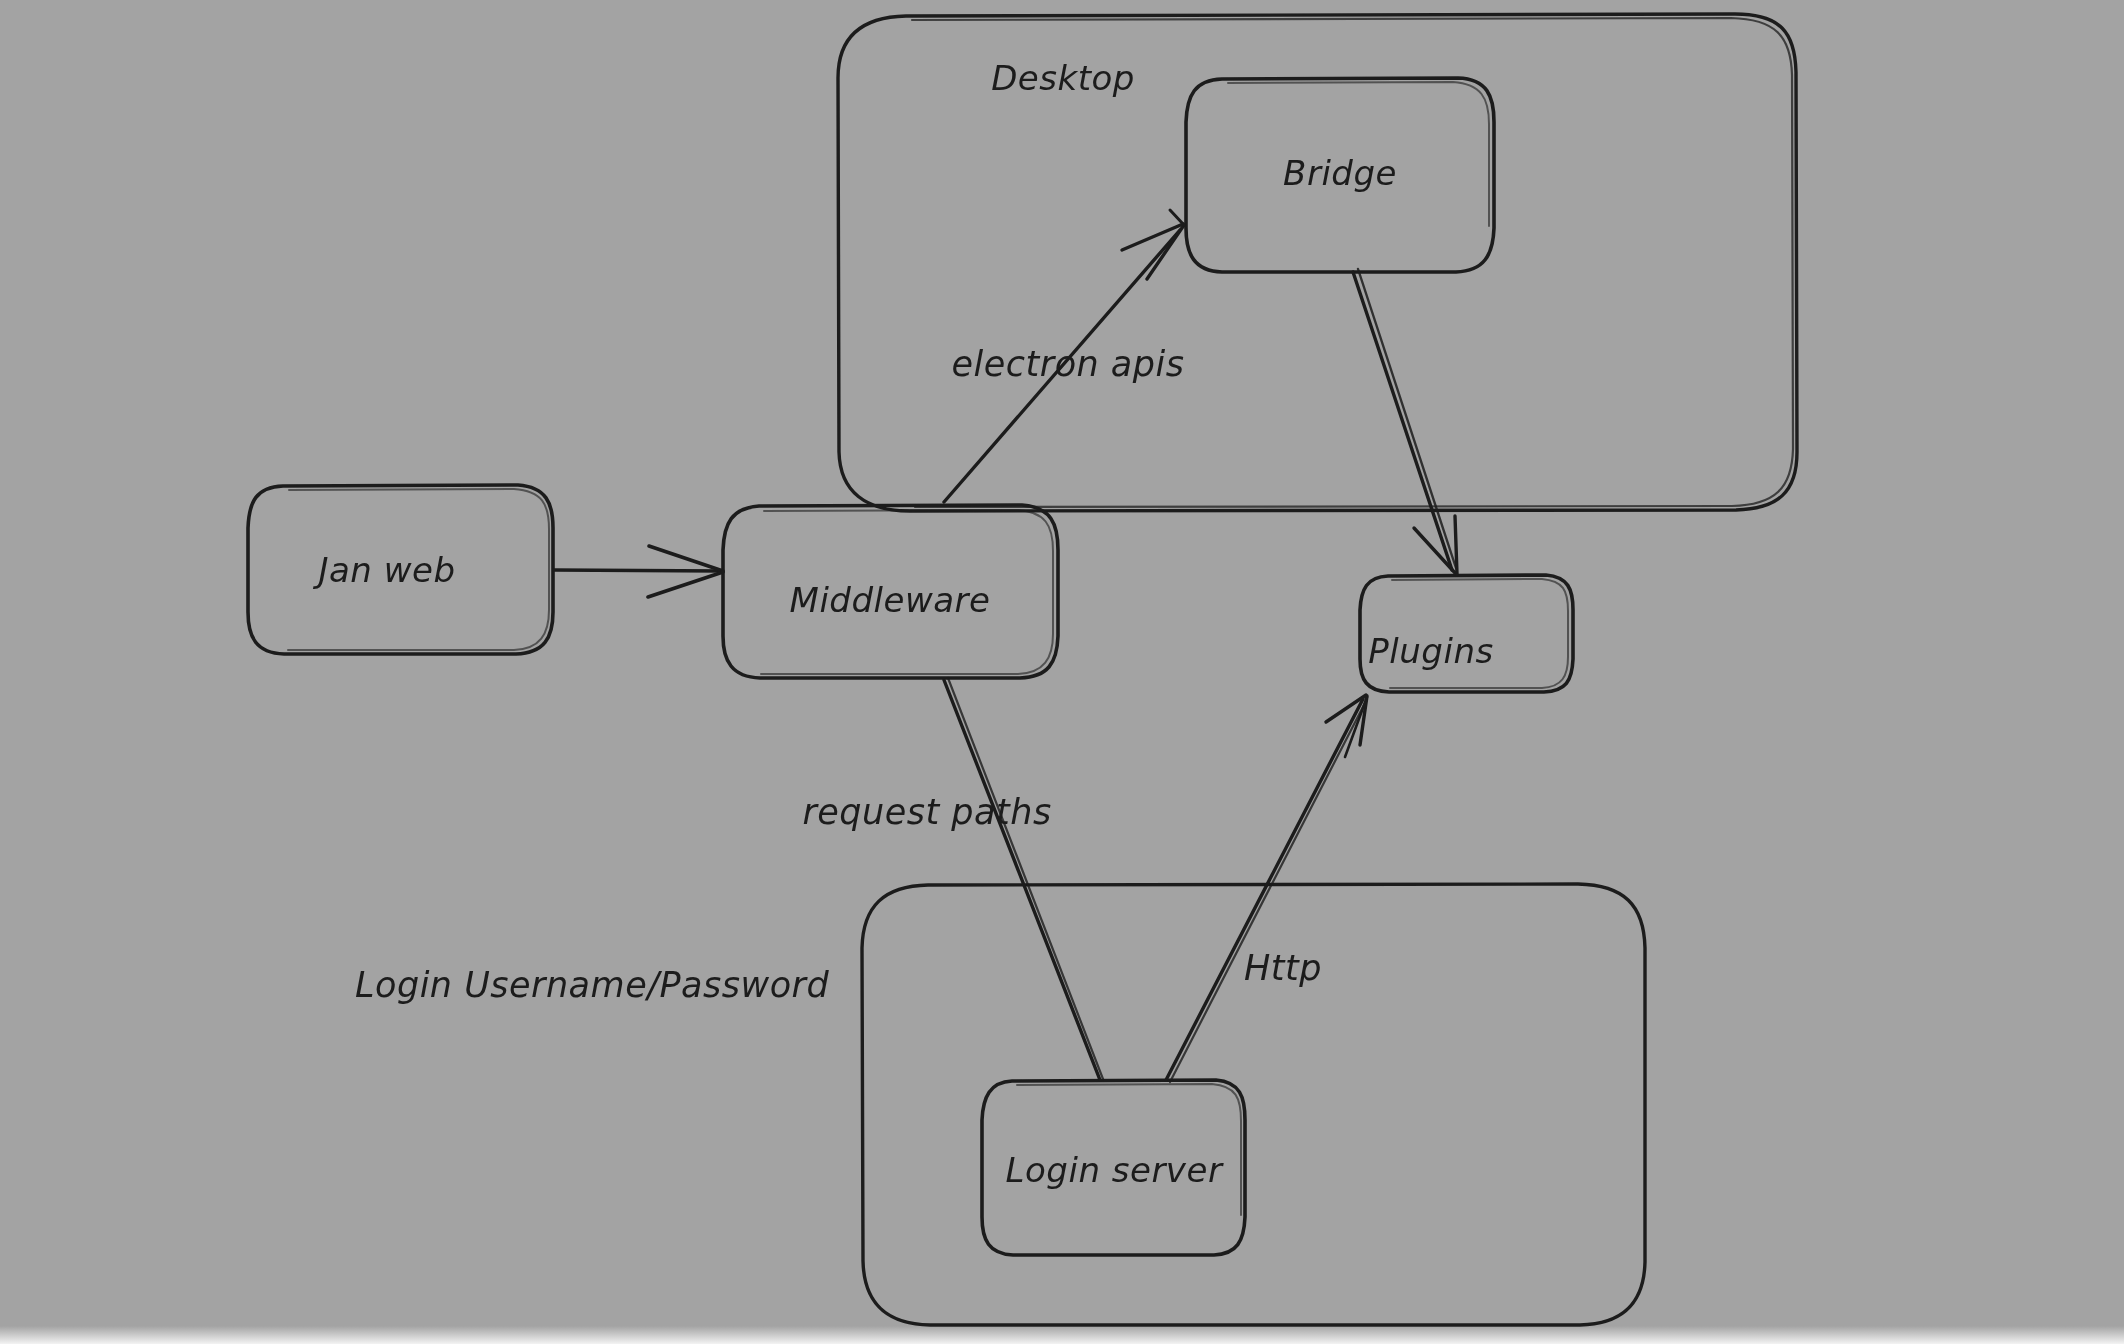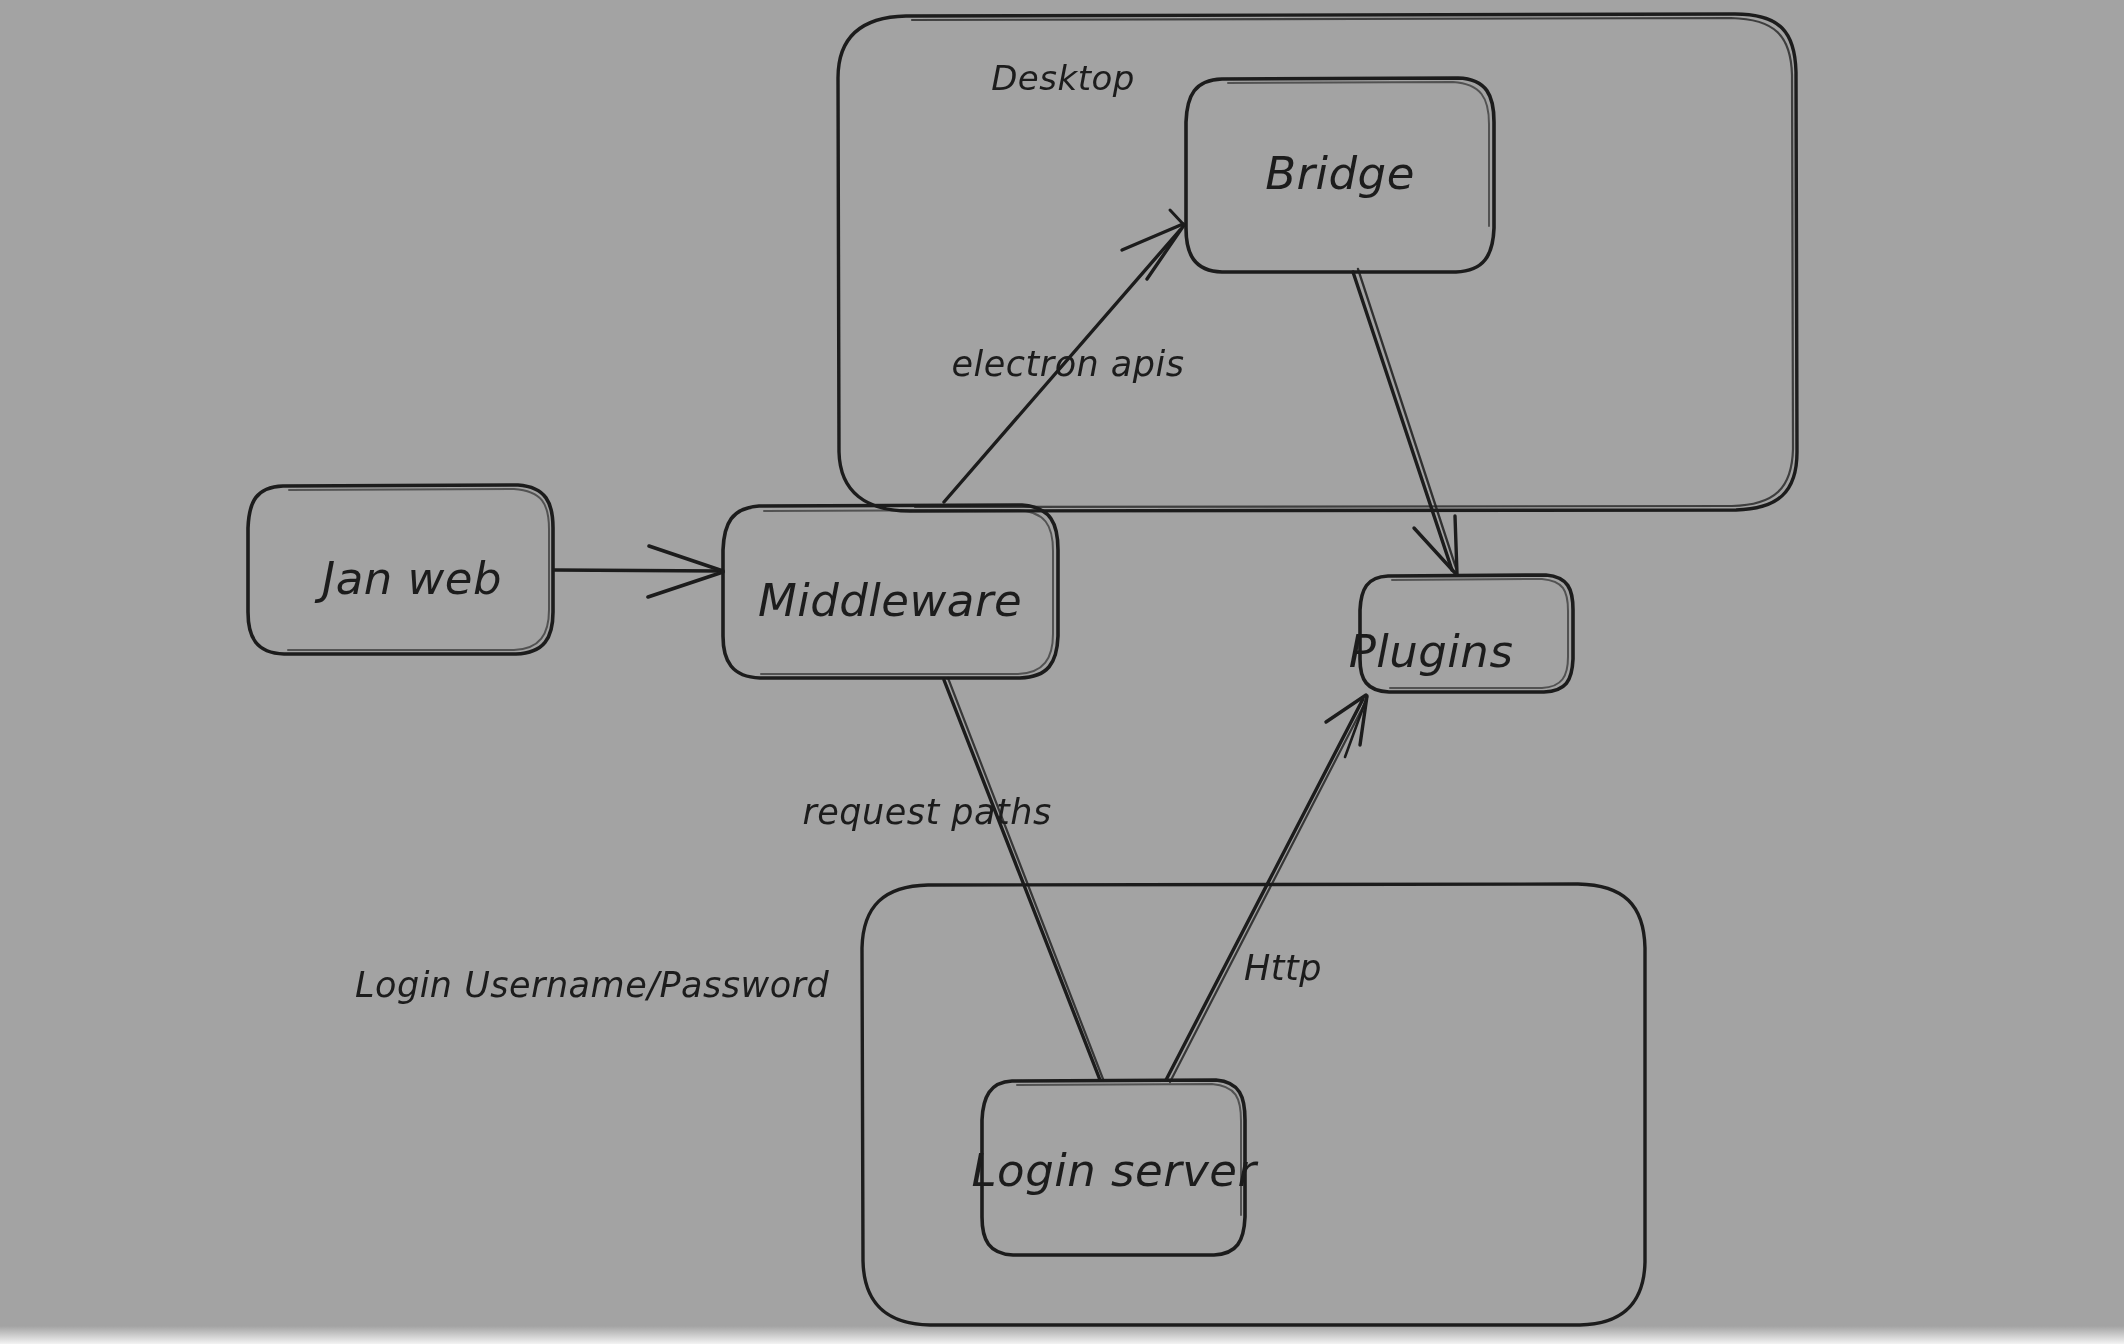--- a/index.html
+++ b/index.html
@@ -35,21 +35,21 @@
   }
   .node-label, .edge-label, .note-line, .group-label {
     position: absolute;
     font-family: "DejaVu Sans", sans-serif;
     color: #1c1c1c;
     white-space: nowrap;
     -webkit-font-smoothing: antialiased;
     letter-spacing: 0.5px;
   }
   .node-label {
-    font-size: 45px;
+    font-size: 34px;
     transform: translate(-50%, -50%);
   }
   .group-label {
     font-size: 34px;
     transform: translate(-50%, -50%);
   }
   .edge-label {
     font-size: 35px;
     transform: translate(-50%, -50%);
   }
@@ -206,21 +206,21 @@
         <path d="M 1345 757 L 1367 697" stroke-width="2.6"></path>
       </g>
 
     </g>
   </svg>
 
   <div class="group-label hand" style="left:1063px; top:78px;">Desktop</div>
 
   <div class="node-label hand" style="left:1340px; top:173px;">Bridge</div>
 
-  <div class="node-label hand" style="left:412px; top:570px;margin-top:8px;">Jan web</div>
+  <div class="node-label hand" style="left:387px; top:570px;">Jan web</div>
 
   <div class="node-label hand" style="left:890px; top:600px;">Middleware</div>
 
   <div class="node-label hand" style="left:1431px; top:635px;margin-top:16px;">Plugins</div>
 
   <div class="node-label hand" style="left:1114px; top:1170px;">Login server</div>
 
   <div class="edge-label hand" style="left:1068px; top:364px;">electron apis</div>
 
   <div class="edge-label hand" style="left:903px; top:812px;margin-left:24px;">request paths</div>

